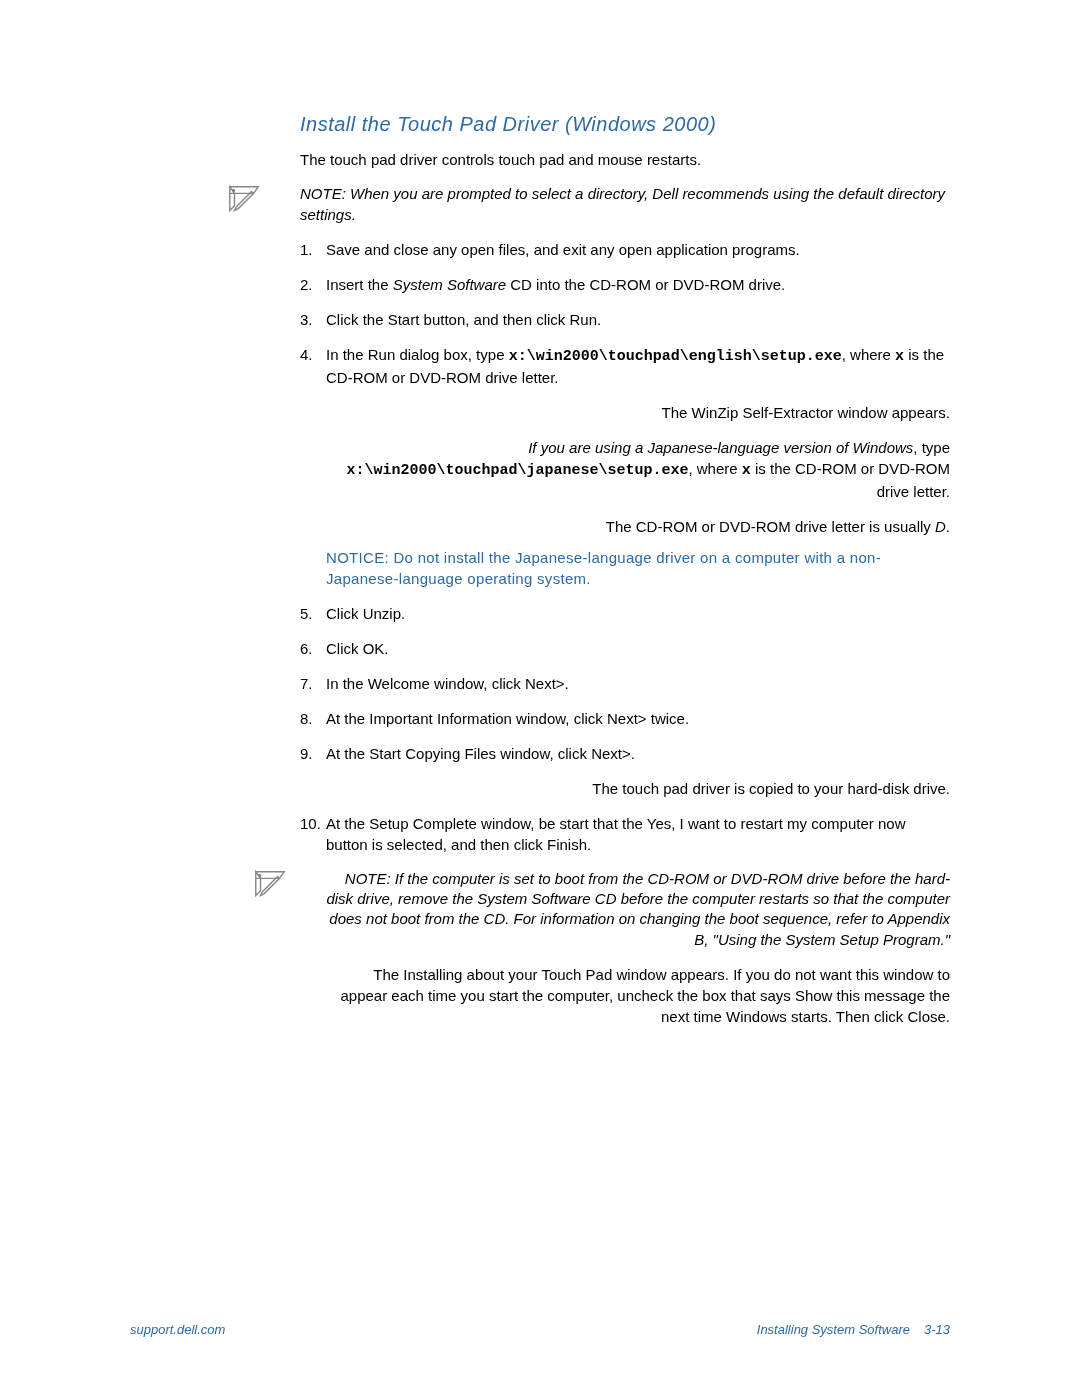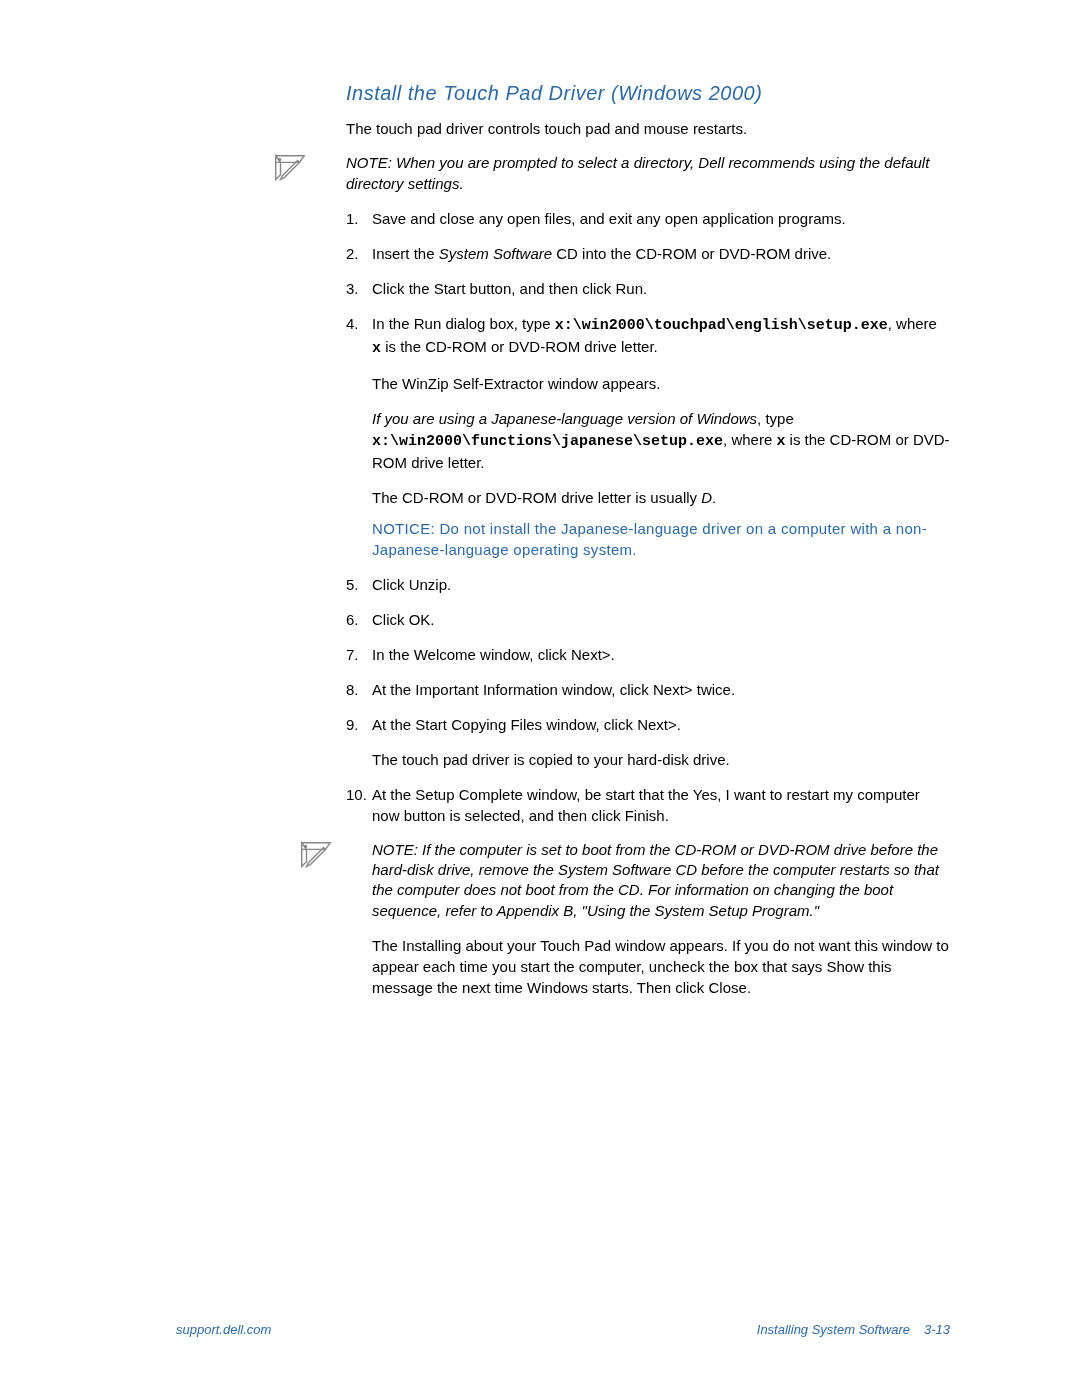--- a/index.html
+++ b/index.html
@@ -1,29 +1,29 @@
 <!DOCTYPE html>
 <html><head>
 <meta charset="utf-8">
 <style>
   * { box-sizing: border-box; margin: 0; padding: 0; }
   html, body { width: 1080px; height: 1397px; background: #fff; }
   body { font-family: Arial, Helvetica, sans-serif; font-size: 15px; color: #000; position: relative; }
-  .page { position: absolute; inset: 0; padding: 82px 130px 60px 130px; margin-left: 46px; }
+  .page { position: absolute; inset: 0; padding: 113px 130px 60px 130px; }
   .content { margin-left: 170px; } 
   .heading { color: #2d6aa3; font-style: italic; font-size: 20px; letter-spacing: 0.5px; margin-bottom: 14px; }
   .intro { margin-bottom: 14px; line-height: 1.35; }
   .note-block { position: relative; margin-bottom: 14px; }
   .note-text { font-style: italic; line-height: 1.35; }
   .note-icon { position: absolute; left: -75px; top: -2px; width: 38px; height: 38px; }
   .notice { color: #2d6aa3; letter-spacing: 0.3px; line-height: 1.4; margin: 10px 0 14px 0; }
   ol.steps { list-style: none; counter-reset: step; }
   ol.steps > li { counter-increment: step; position: relative; padding-left: 26px; margin-bottom: 14px; line-height: 1.4; }
   ol.steps > li::before { content: counter(step) "."; position: absolute; left: 0; top: 0; }
-  ol.steps .sub { margin-top: 14px; line-height: 1.4; }
+  ol.steps .sub { margin-top: 14px; line-height: 1.4; text-align: right; }
   .mono { font-family: "Courier New", Courier, monospace; font-weight: bold; }
   .footer { position: absolute; left: 130px; right: 130px; bottom: 60px; display: flex; justify-content: space-between; font-size: 13px; }
   .footer-left { color: #2d6aa3; font-style: italic; }
   .footer-right { color: #2d6aa3; font-style: italic; }
   .footer-right .pagenum { color: #2d6aa3; margin-left: 14px; }
   b { font-weight: 400; }
   i { font-style: italic; }
 </style>
 </head>
 <body>
@@ -57,21 +57,21 @@
       </li>
 
       <li>
         <span>In the </span><b>Run</b><span> dialog box, type </span><span class="mono">x:\win2000\touchpad\english\setup.exe</span><span>, where </span><span class="mono">x</span><span> is the CD-ROM or DVD-ROM drive letter.</span>
 
         <div class="sub">
           <span>The </span><b>WinZip Self-Extractor</b><span> window appears.</span>
         </div>
 
         <div class="sub">
-          <i>If you are using a Japanese-language version of Windows</i><span>, type </span><span class="mono">x:\win2000\functions\japanese\setup.exe</span><span>, where </span><span class="mono">x</span><span> is the CD-ROM or DVD-ROM drive letter.</span>
+          <i>If you are using a Japanese-language version of Windows</i><span>, type </span><span class="mono">x:\win2000\touchpad\japanese\setup.exe</span><span>, where </span><span class="mono">x</span><span> is the CD-ROM or DVD-ROM drive letter.</span>
         </div>
 
         <div class="sub">
           <span>The CD-ROM or DVD-ROM drive letter is usually </span><i>D</i><span>.</span>
         </div>
 
         <div class="notice">NOTICE: Do not install the Japanese-language driver on a computer with a non-Japanese-language operating system.</div>
       </li>
 
       <li>

